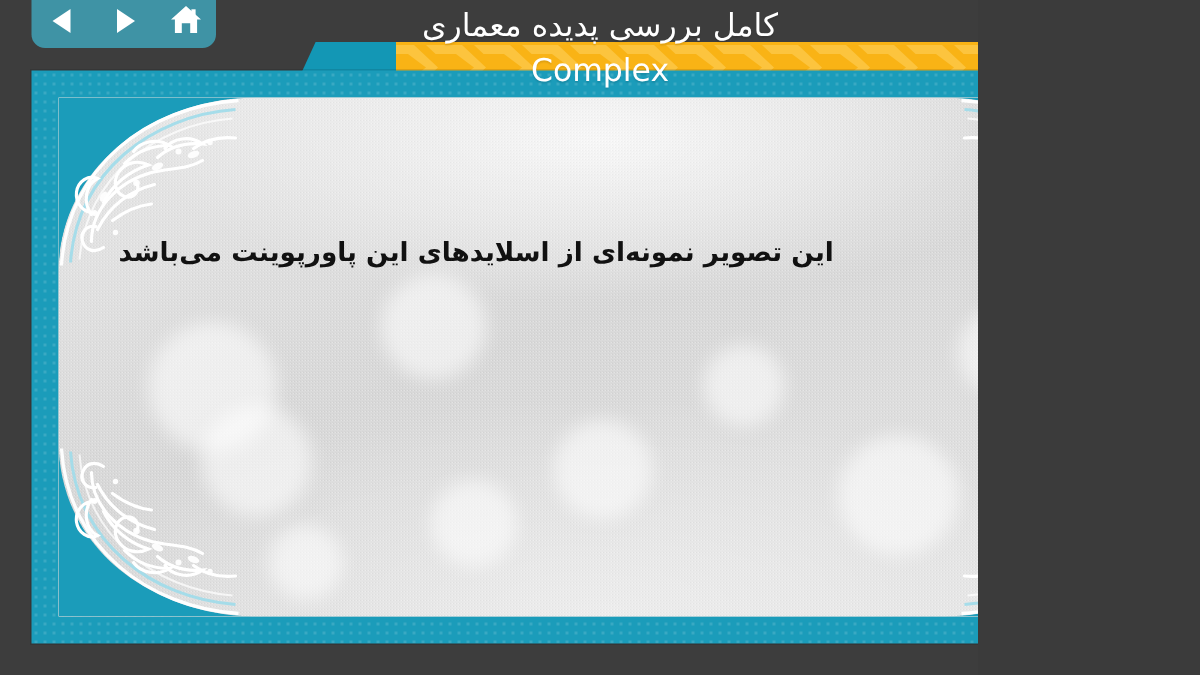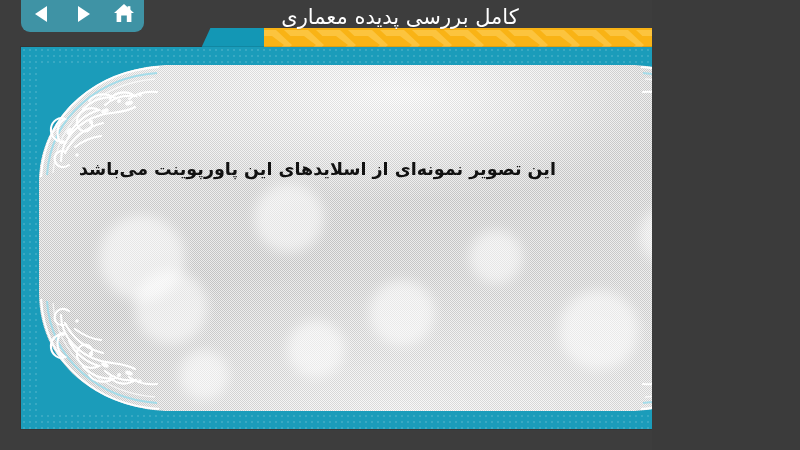--- a/index.html
+++ b/index.html
@@ -144,20 +144,21 @@
         </pattern>
       </defs>
       <rect width="487" height="67" fill="url(#chev)"></rect>
       <rect y="62" width="487" height="5" fill="#fdd15f" opacity="0.45"></rect>
     </svg>
   </div>
   <div class="banner-shadow"></div>
 
   <div class="title">
     <span>کامل بررسی پدیده معماری</span>
+    <span>Complex</span>
   </div>
 
   <svg class="medallion" viewBox="0 0 100 100">
     <circle cx="50" cy="50" r="48" fill="#f9b315"></circle>
     <circle cx="50" cy="50" r="45" fill="none" stroke="#1a77a8" stroke-width="4"></circle>
     <circle cx="50" cy="50" r="40" fill="none" stroke="#e8a60d" stroke-width="2"></circle>
     <circle cx="50" cy="50" r="37" fill="#2a6e8f"></circle>
     <g>
 
       <g id="petals">

